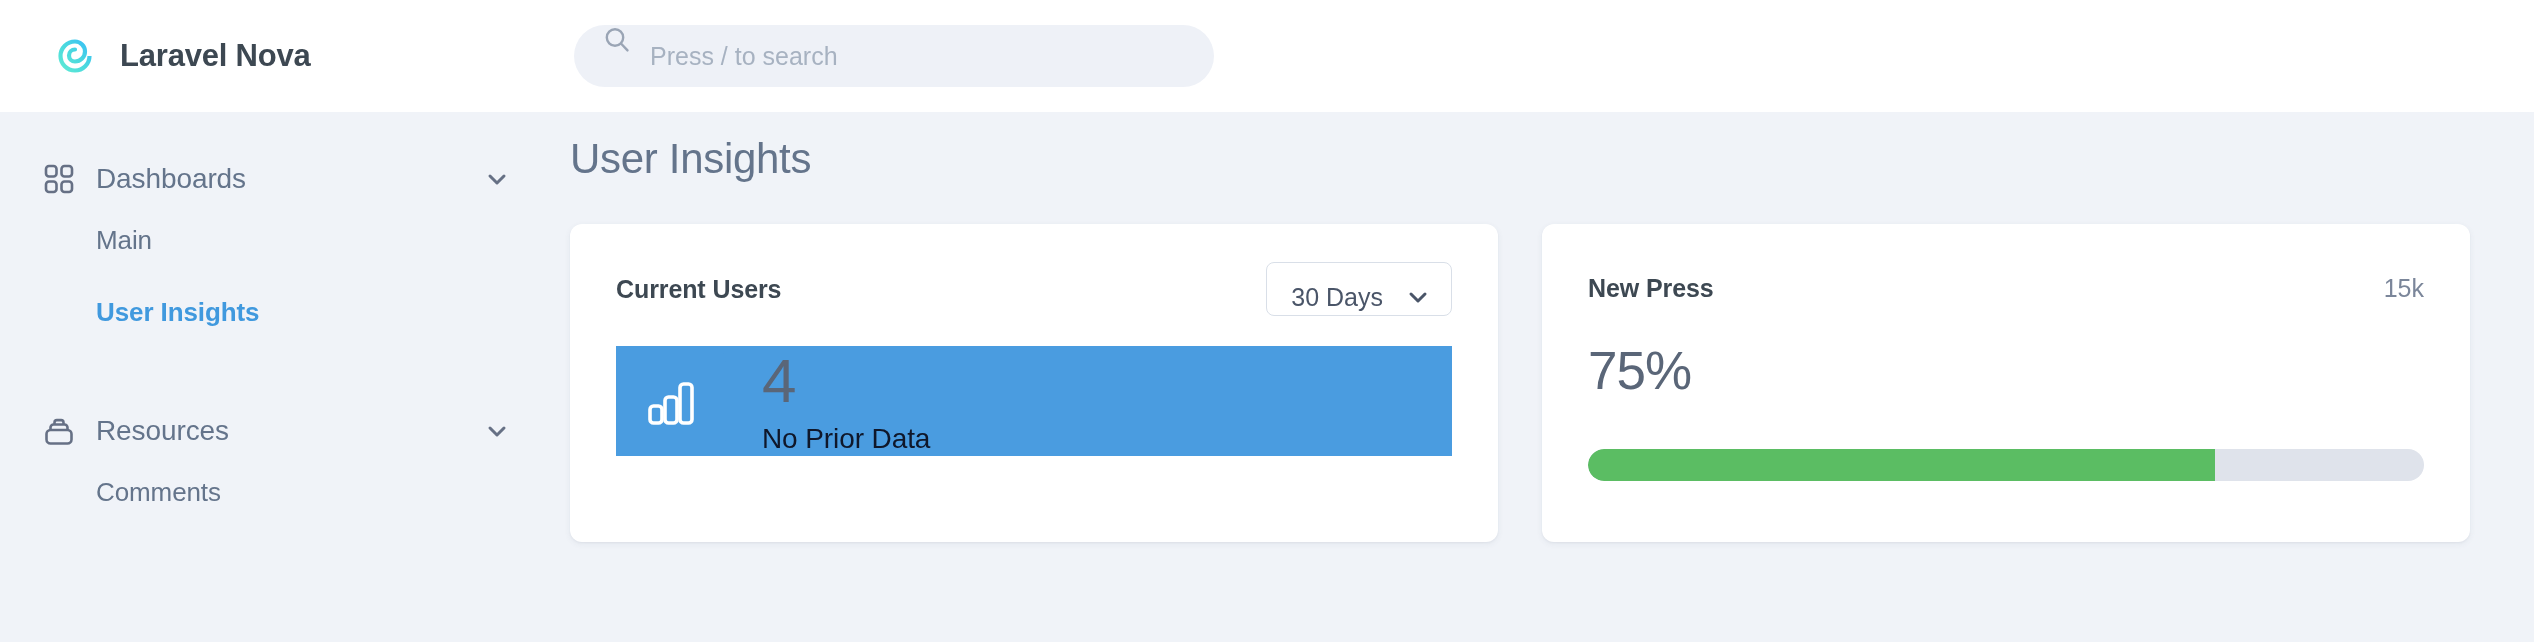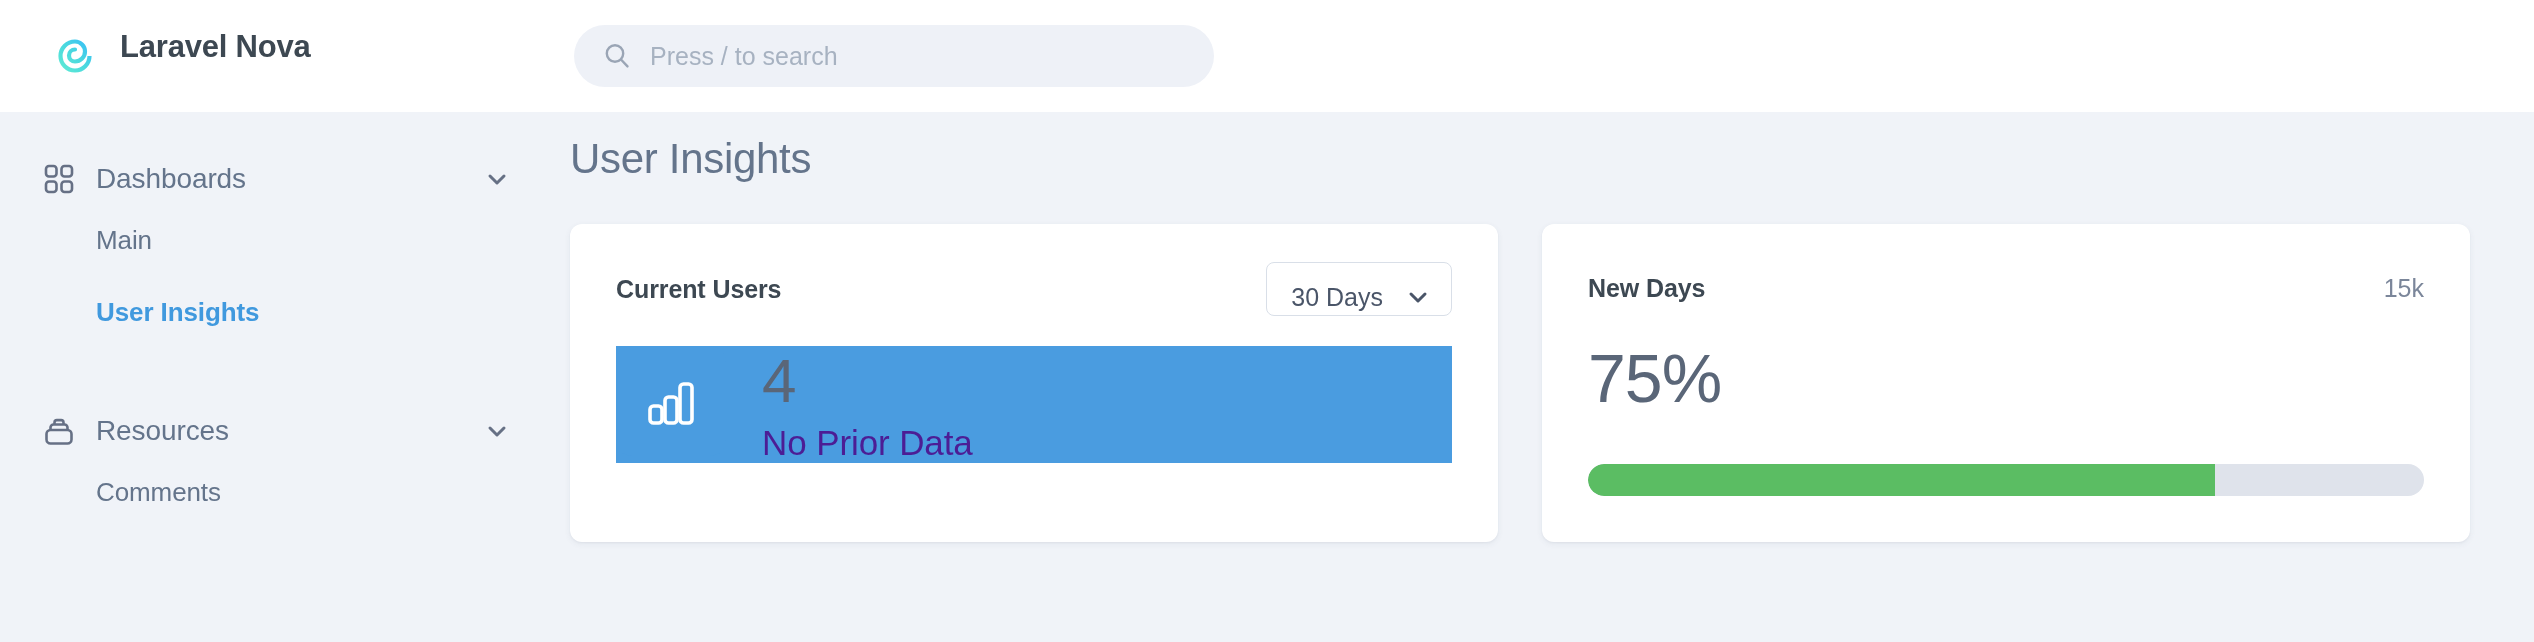--- a/index.html
+++ b/index.html
@@ -23,20 +23,21 @@
     background: #ffffff;
     display: flex;
     align-items: center;
     padding: 0 0 0 48px;
     position: relative;
     z-index: 5;
   }
 
   .brand {
     display: flex;
+    align-items: center;
     gap: 18px;
     width: 520px;
     flex: 0 0 520px;
   }
 
   .brand-logo {
     width: 54px;
     height: 54px;
     flex: 0 0 54px;
     display: block;
@@ -54,21 +55,21 @@
     width: 640px;
     flex: 0 0 640px;
     margin-left: 6px;
   }
 
   .search-box {
     height: 62px;
     background: #eef1f7;
     border-radius: 31px;
     display: flex;
-    align-items: center;
+    align-items: flex-start;
     padding: 0 28px;
     gap: 18px;
   }
 
   .search-icon { width: 30px; height: 30px; flex: 0 0 30px; display:block; }
 
   .search-input {
     border: none;
     background: transparent;
     outline: none;
@@ -234,29 +235,29 @@
 
   .metric-value {
     font-size: 62px;
     font-weight: normal;
     color: #5a6678;
     line-height: 1.05;
     letter-spacing: -1px;
   }
 
   .metric-sub {
-    font-size: 35px;
-    color: #4c1d95;
+    font-size: 28px;
+    color: #0f172a;
     margin-top: 10px;
     letter-spacing: -0.1px;
   }
 
   
   .progress-value {
-    font-size: 68px;
+    font-size: 53px;
     color: #5a6678;
     line-height: 1;
     letter-spacing: -1px;
     margin-top: 30px;
   }
 
   .progress-track {
     margin-top: 52px;
     height: 32px;
     background: #dfe3eb;
@@ -390,21 +391,21 @@
           </span>
           <div class="metric-text">
             <div class="metric-value">4</div>
             <div class="metric-sub">No Prior Data</div>
           </div>
         </div>
       </section>
 
       <section class="card">
         <div class="card-head">
-          <span class="card-title">New Days</span>
+          <span class="card-title">New Press</span>
           <span class="card-meta">15k</span>
         </div>
 
         <div class="progress-value">75%</div>
 
         <div class="progress-track" style="background: rgb(223, 227, 235);">
           <div class="progress-fill" style="width: 75%; background: rgb(91, 189, 99);"></div>
         </div>
       </section>
 

